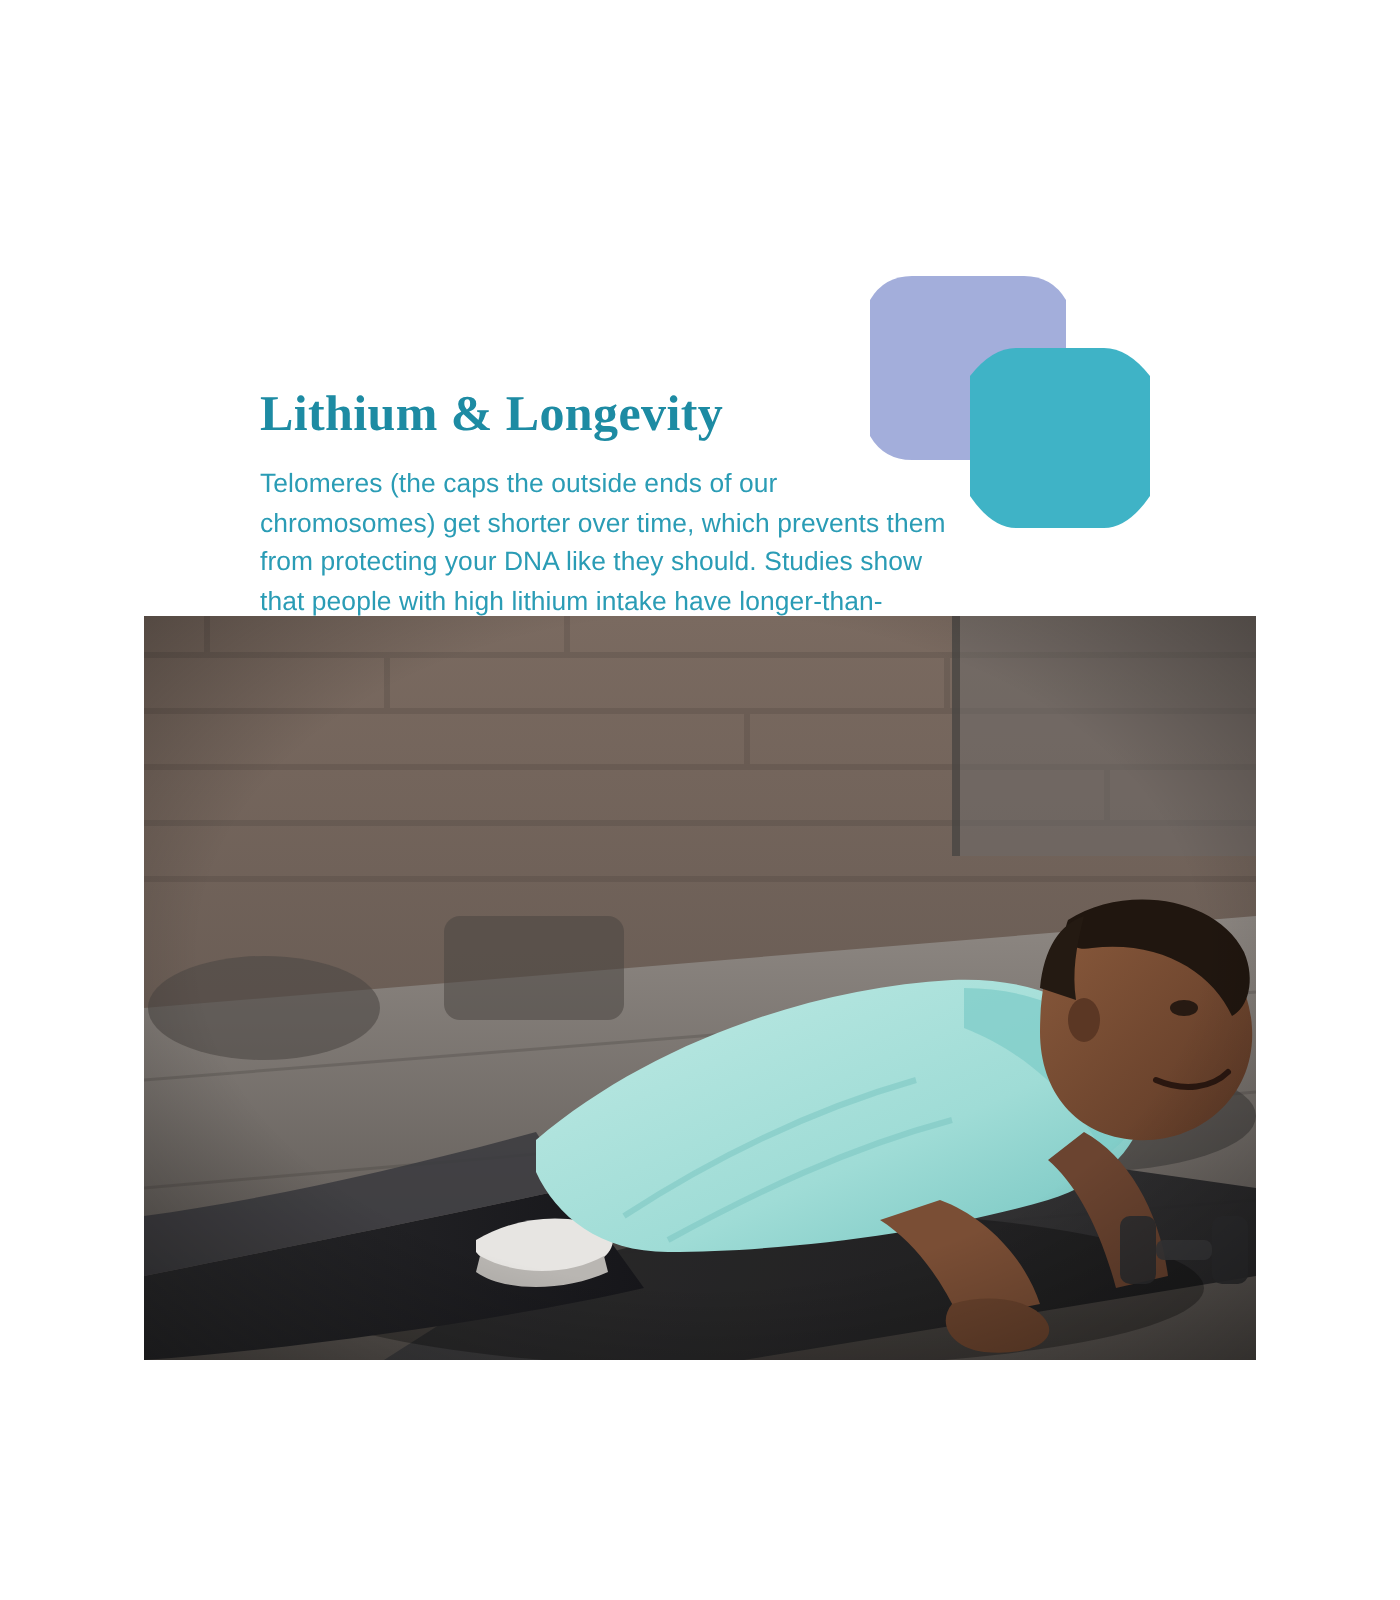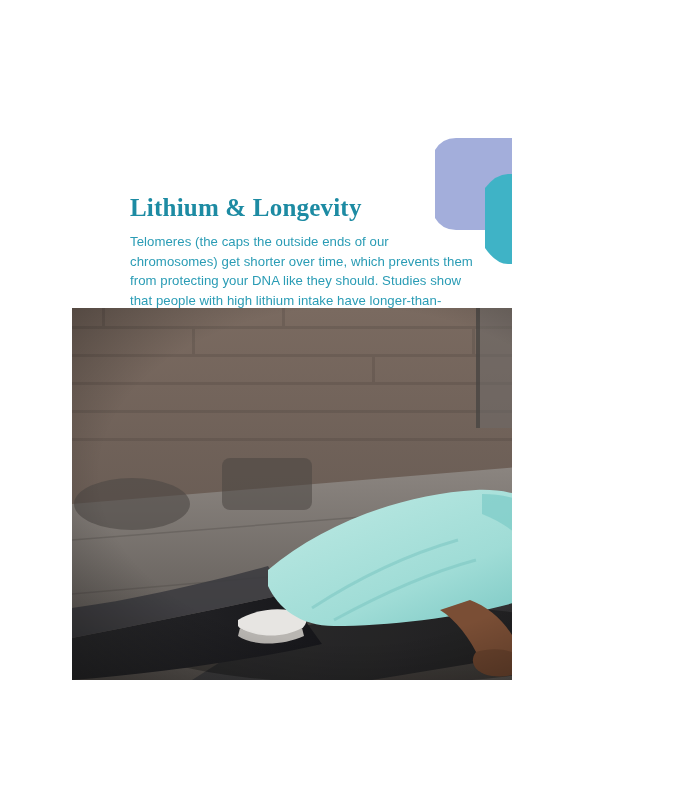--- a/index.html
+++ b/index.html
@@ -19,21 +19,21 @@
     width: 700px;
     height: 800px;
     background: #ffffff;
   }
 
   
   .card {
     position: absolute;
     left: 72px;
     top: 120px;
-    width: 440px;
+    width: 628px;
     height: 560px;
     background: #ffffff;
     overflow: hidden;
   }
 
   
   .hex-wrap {
     position: absolute;
     left: 358px;
     top: 16px;

